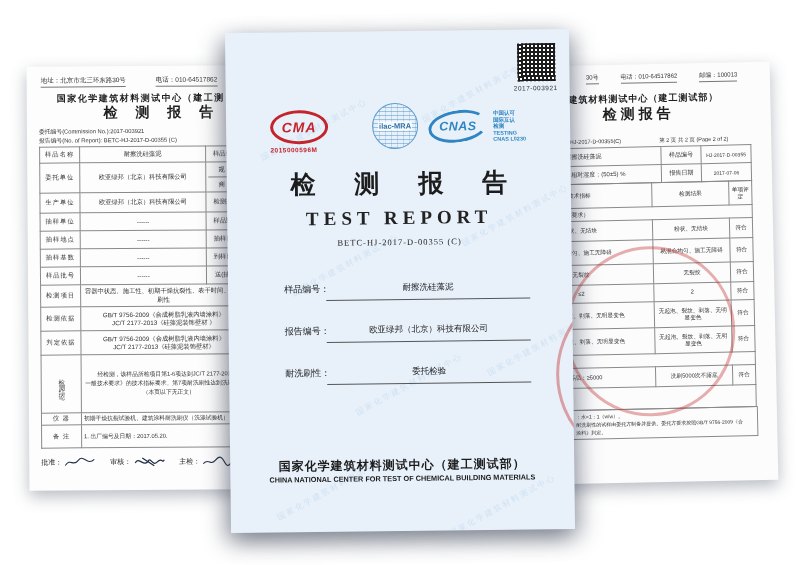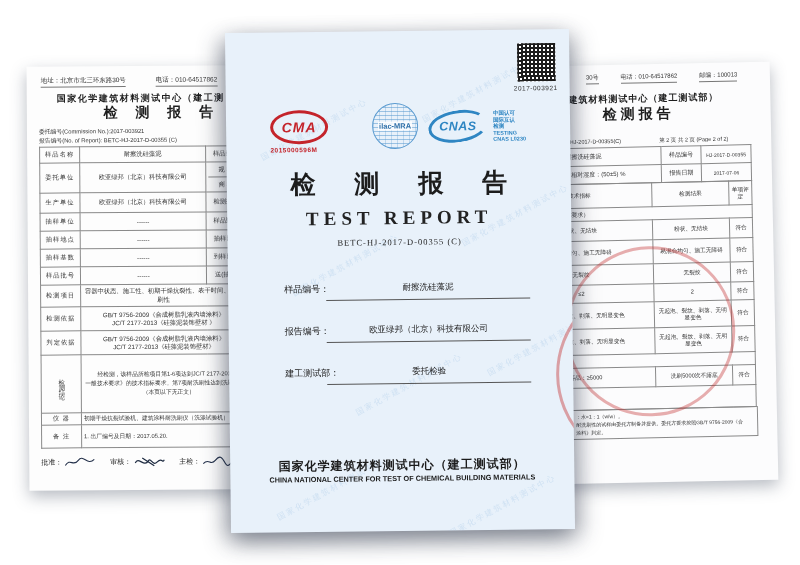--- a/index.html
+++ b/index.html
@@ -353,21 +353,21 @@
 
     <div class="c-field" style="top:246px">
       <span class="c-flabel">样品编号：</span>
       <span class="c-fvalue">耐擦洗硅藻泥</span>
     </div>
     <div class="c-field" style="top:288px">
       <span class="c-flabel">报告编号：</span>
       <span class="c-fvalue">欧亚绿邦（北京）科技有限公司</span>
     </div>
     <div class="c-field" style="top:330px">
-      <span class="c-flabel">建工测试部：</span>
+      <span class="c-flabel">耐洗刷性：</span>
       <span class="c-fvalue">委托检验</span>
     </div>
 
     <div class="c-footer-cn">国家化学建筑材料测试中心（建工测试部）</div>
     <div class="c-footer-en">CHINA NATIONAL CENTER FOR TEST OF CHEMICAL BUILDING MATERIALS</div>
     <div class="seal seal-center"></div>
   </section>
 
 </div>
 

